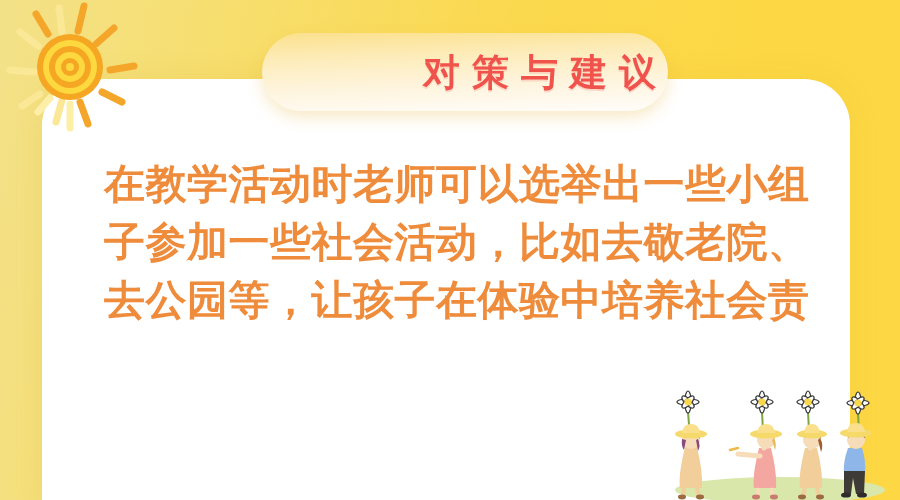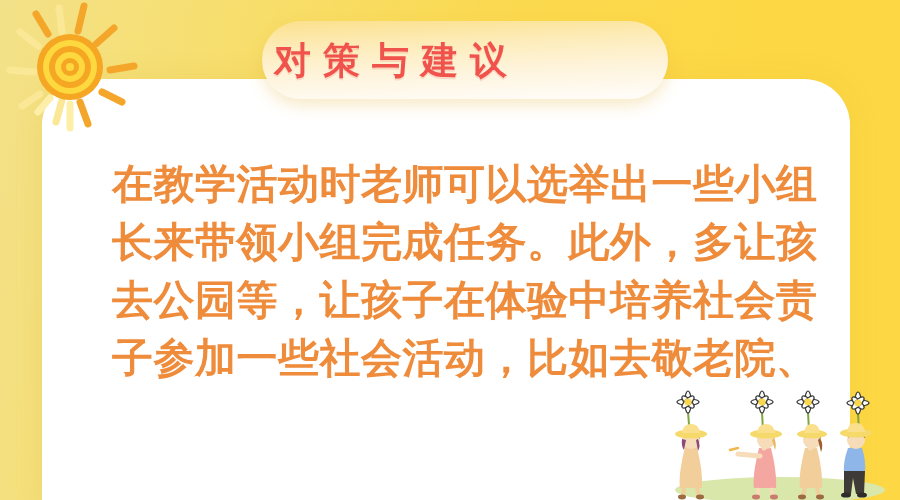--- a/index.html
+++ b/index.html
@@ -21,42 +21,42 @@
     position:absolute;
     left:42px; top:79px; width:808px; height:430px;
     background:#FFFFFF;
     border-radius:46px 46px 0 0;
     box-shadow:0 0 28px rgba(208,160,40,.16);
   }
 
   
   #badge {
     position:absolute;
-    left:262px; top:21px; width:406px; height:78px;
+    left:262px; top:33px; width:406px; height:78px;
     border-radius:39px;
     background:linear-gradient(178deg,#FBE08C 0%, #FDECB9 30%, #FEF4DC 62%, #FFFAF1 88%, #FFFDFA 100%);
     box-shadow:0 6px 16px rgba(231,182,63,.30);
-    display:flex; align-items:center; justify-content:flex-start;
+    display:flex; align-items:center; justify-content:flex-end;
     z-index:5;
   }
   #badge-title {
     color:#F0524C;
     font-size:37px;
     font-weight:bold;
     letter-spacing:12px;
     text-indent:12px;
     line-height:1;
     white-space:nowrap;
     text-shadow:0 2px 0 rgba(236,120,110,.22);
   }
 
   
   #body-copy {
     position:absolute;
-    left:112px; top:155px; width:716px;
+    left:104px; top:155px; width:716px;
     z-index:4;
   }
   #body-copy .line {
     color:#EF8C3C;
     font-size:41px;
     font-weight:bold;
     line-height:58px;
     letter-spacing:.5px;
     white-space:nowrap;
   }
@@ -79,23 +79,22 @@
 <div id="bg"></div>
 
 <div id="card"></div>
 
 <div id="badge">
   <span id="badge-title">对策与建议</span>
 </div>
 
 <div id="body-copy">
   <div class="line">在教学活动时老师可以选举出一些小组</div>
-  <div class="line">长来带领小组完成任务。此外，多让孩</div>
+  <div class="line">子参加一些社会活动，比如去敬老院、</div>
   <div class="line">去公园等，让孩子在体验中培养社会责</div>
-  <div class="line">子参加一些社会活动，比如去敬老院、</div>
 </div>
 
 <svg id="sun" viewBox="0 0 150 150">
   <g stroke-linecap="round" fill="none">
 
     <g stroke="#FBE896" stroke-width="7">
       <path d="M63 14 L66 38"></path>
       <path d="M24 38 L42 52"></path>
       <path d="M14 76 L38 78"></path>
       <path d="M26 112 L44 100"></path>

